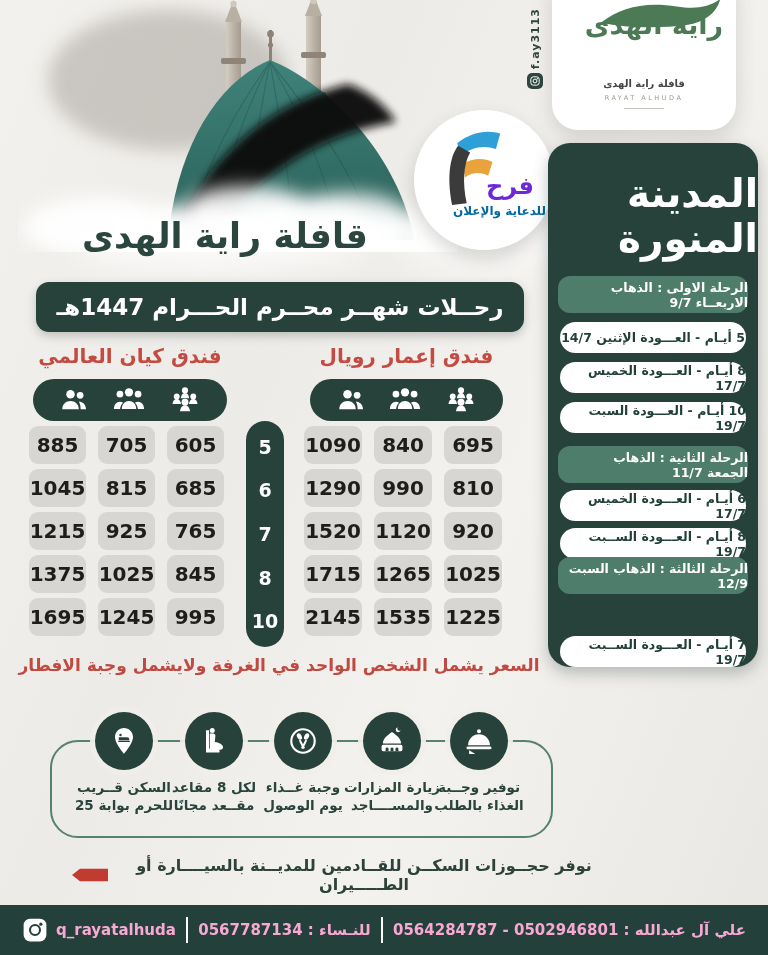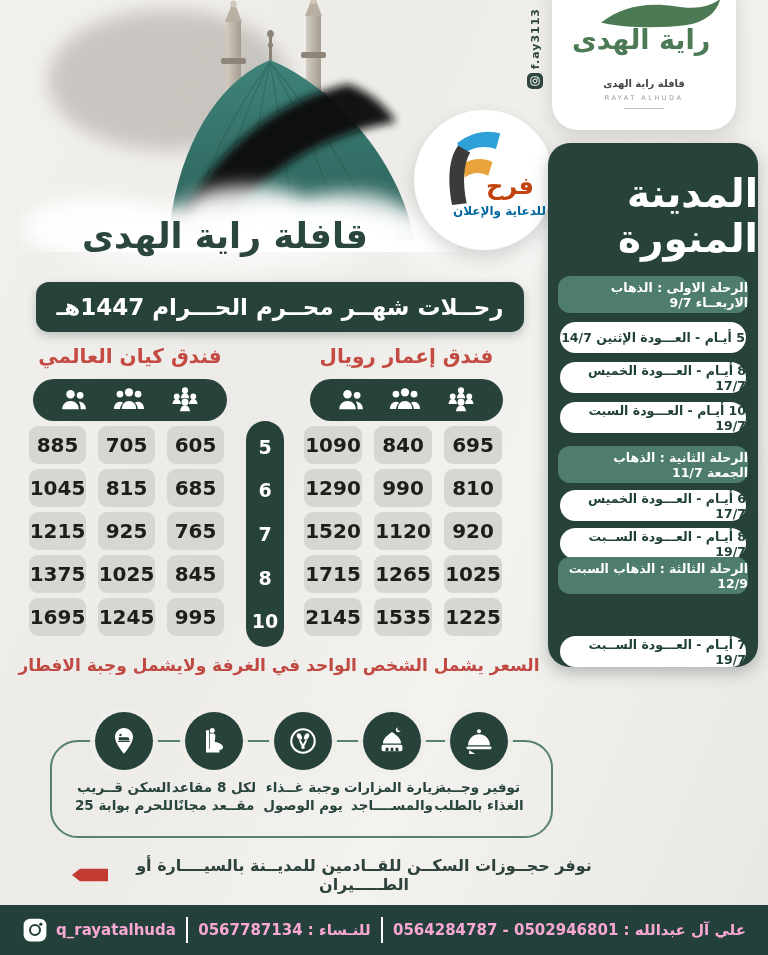--- a/index.html
+++ b/index.html
@@ -13,29 +13,29 @@
 
   
   .social-vert{position:absolute;left:524px;top:8px;width:22px;height:112px;display:flex;flex-direction:column;align-items:center;}
   .sv-text{writing-mode:vertical-rl;transform:rotate(180deg);font-size:11px;font-weight:bold;color:#2e463f;letter-spacing:1px;}
   .sv-icon{margin-top:4px;width:16px;height:16px;border-radius:5px;background:#2e463f;display:flex;align-items:center;justify-content:center;}
 
   
   .logo-card{position:absolute;left:552px;top:-28px;width:184px;height:158px;background:#ffffff;border-radius:26px;
     box-shadow:0 8px 20px rgba(60,60,55,.18);}
   .logo-flag{position:absolute;right:14px;top:24px;}
-  .logo-calli{position:absolute;left:0;right:0;top:52px;text-align:left;font-size:27px;font-weight:bold;color:#4c7a54;padding-left:20px;}
+  .logo-calli{position:absolute;left:0;right:0;top:37px;text-align:center;font-size:27px;font-weight:bold;color:#4c7a54;padding-left:20px;}
   .logo-cap{position:absolute;left:0;right:0;top:106px;text-align:center;font-size:10px;font-weight:bold;color:#454545;}
   .logo-cap-en{position:absolute;left:0;right:0;top:122px;text-align:center;font-size:6.5px;letter-spacing:2.5px;color:#9a9a90;}
   .logo-rule{position:absolute;left:72px;top:136px;width:40px;height:1px;background:#c9c5bd;}
 
   
   .farah{position:absolute;left:414px;top:110px;width:140px;height:140px;border-radius:50%;background:#ffffff;
     box-shadow:0 8px 18px rgba(60,60,55,.2);}
-  .f-name{position:absolute;right:20px;top:62px;font-size:24px;font-weight:bold;color:#c2410c;}
+  .f-name{position:absolute;right:20px;top:62px;font-size:24px;font-weight:bold;color:#6d28d9;}
   .f-tag{position:absolute;right:8px;top:94px;font-size:12px;font-weight:bold;color:#0369a1;margin-left:20px;}
 
   
   .title{position:absolute;left:55px;top:216px;width:340px;margin:0;text-align:center;font-size:35px;font-weight:bold;color:#2b463e;}
   .banner{position:absolute;left:36px;top:282px;width:488px;height:50px;background:#27423b;border-radius:13px;
     display:flex;align-items:center;justify-content:center;color:#ffffff;font-size:23px;font-weight:bold;
     box-shadow:0 4px 10px rgba(40,60,55,.25);}
 
   
   .sidebar{position:absolute;left:548px;top:143px;width:210px;height:524px;background:#27423b;border-radius:22px;

